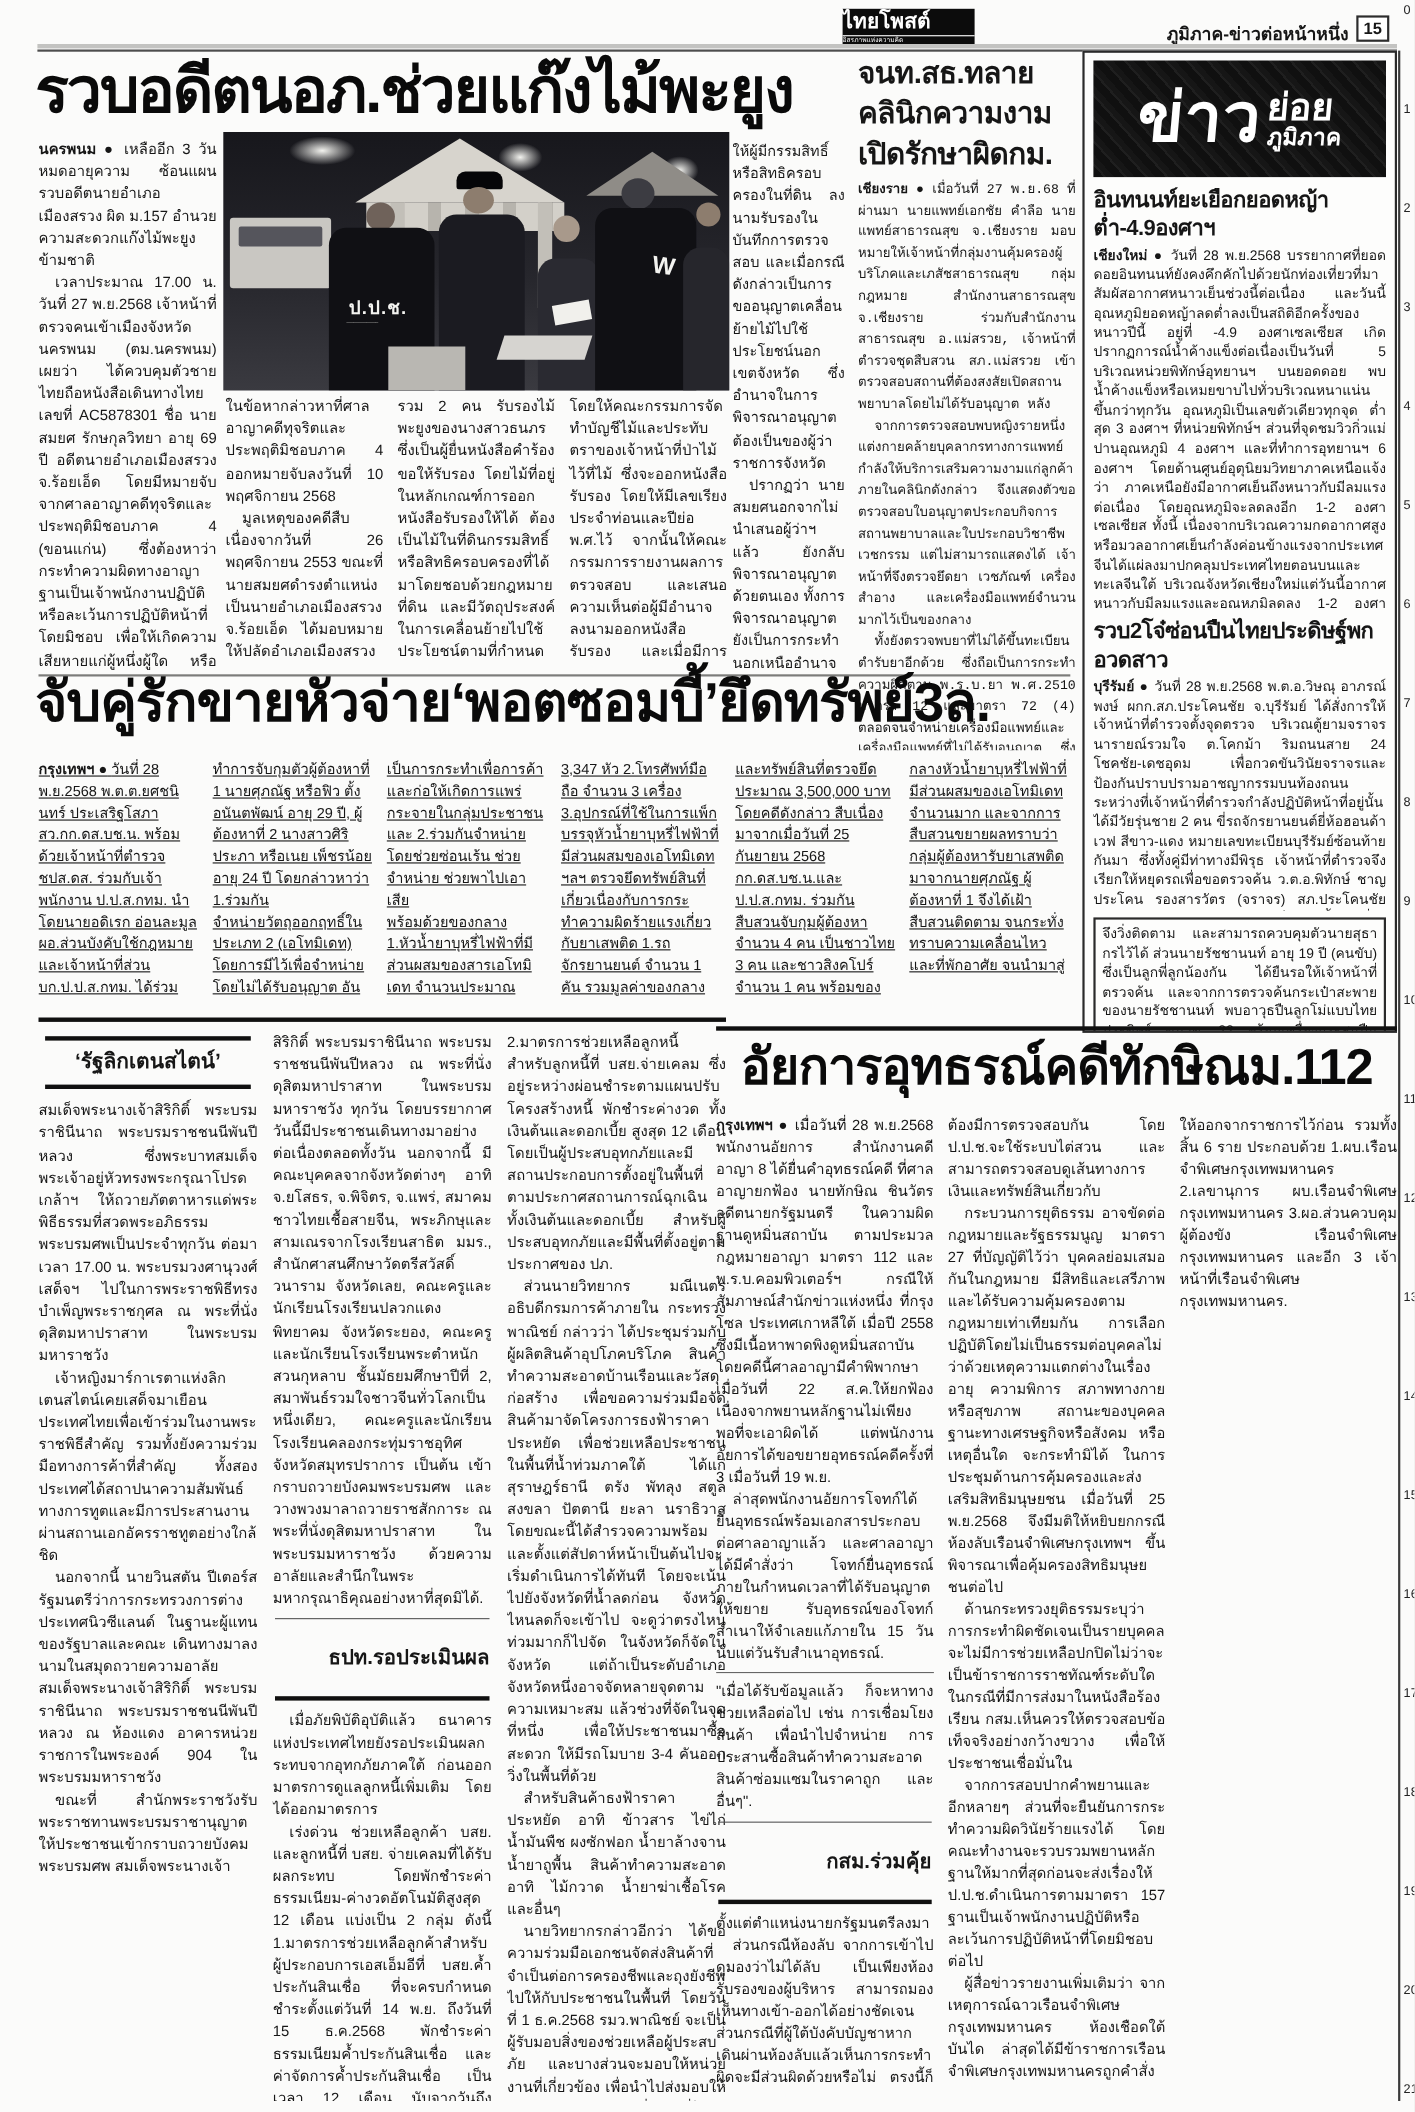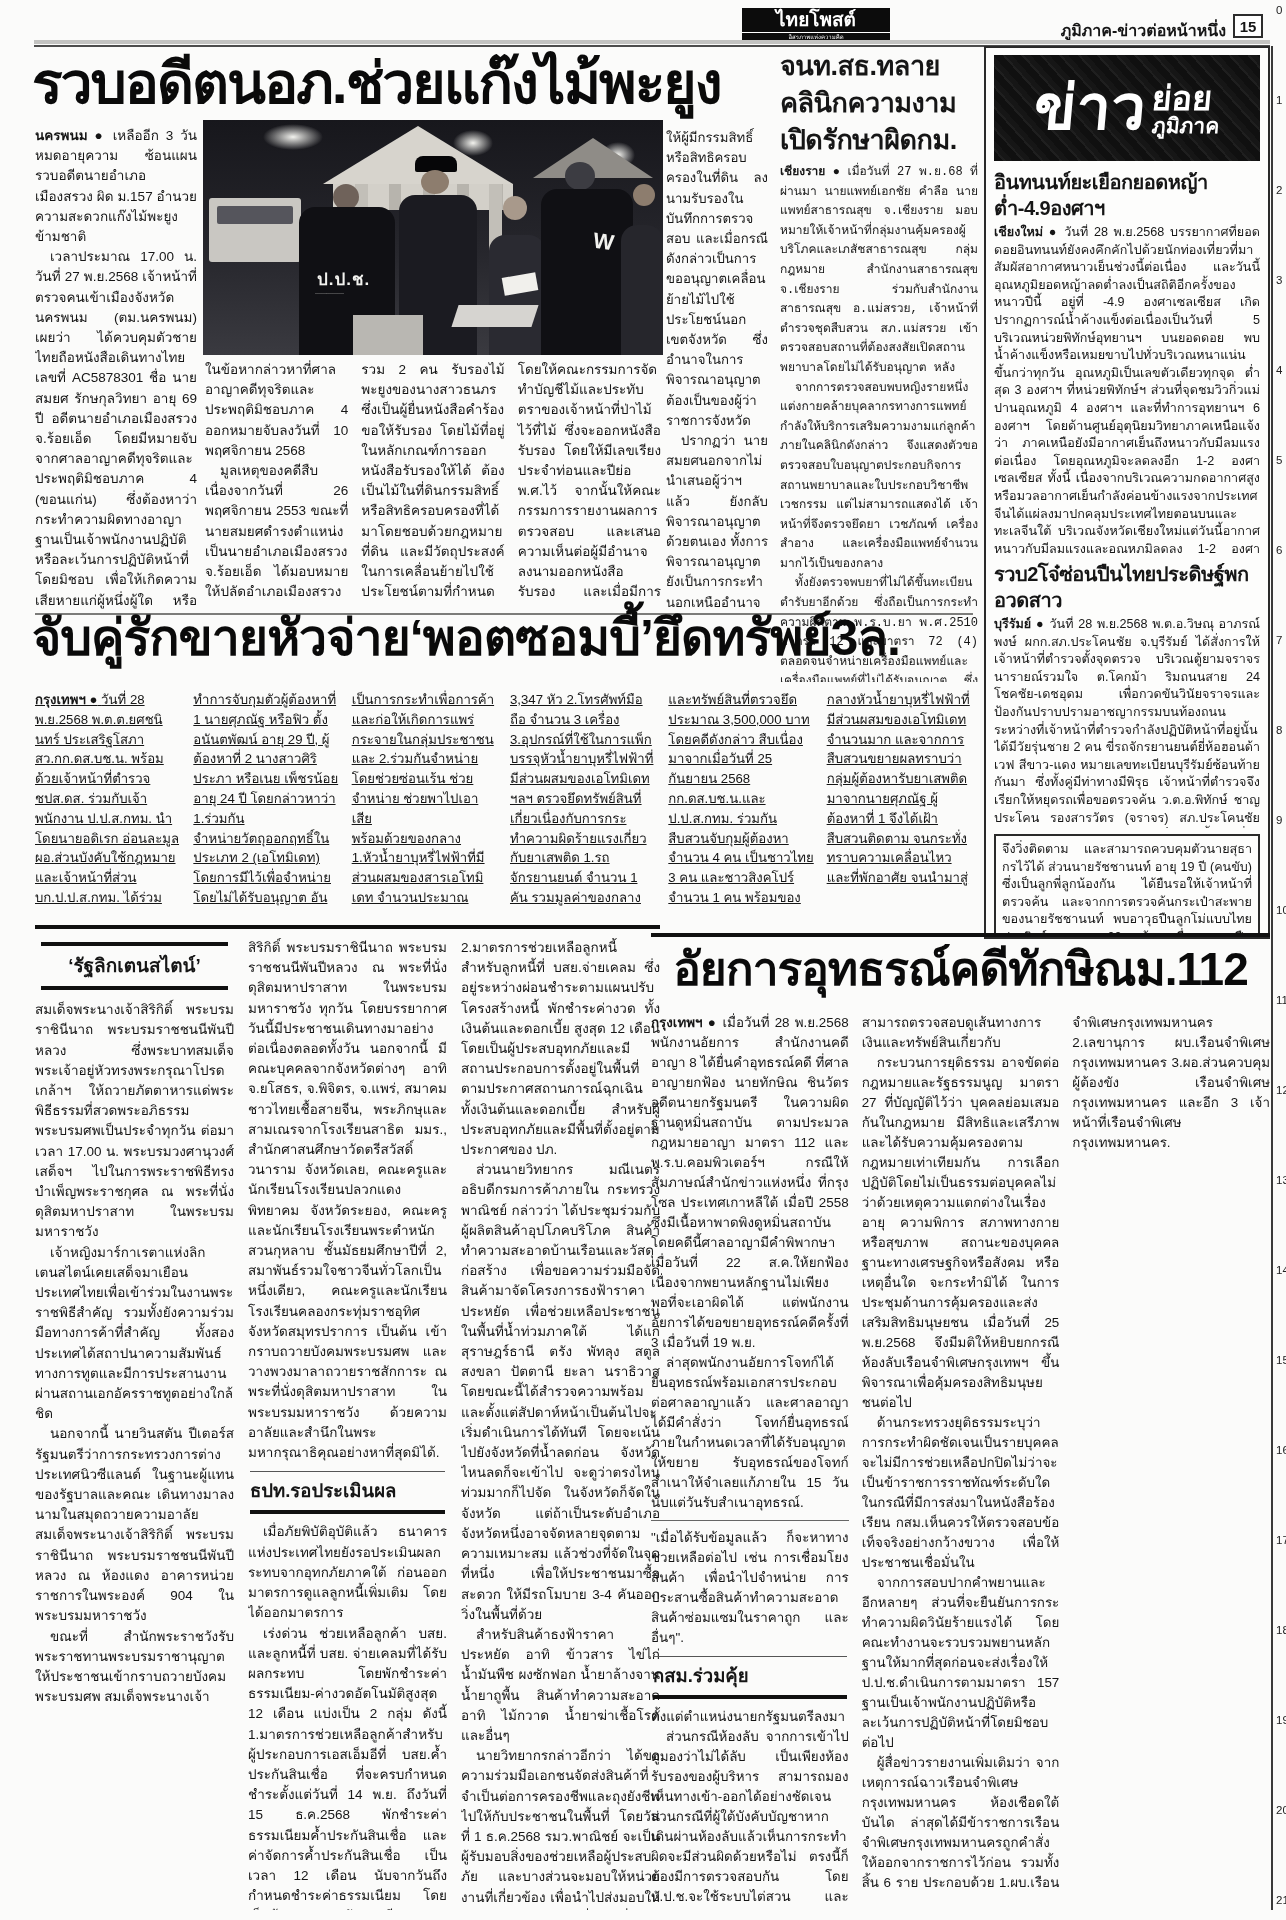--- a/index.html
+++ b/index.html
@@ -4,21 +4,21 @@
 <style>
   * { margin:0; padding:0; box-sizing:border-box; }
   html,body { background:#e8e8e6; }
   .page {
     position:relative; width:1286px; height:1920px; margin:0 auto;
     background:#fbfbfa; color:#161616; overflow:hidden;
     font-family:"Liberation Sans", sans-serif;
   }
   [data-name]{ }
   
-  .logo { position:absolute; left:742px; top:8px; width:148px; text-align:center; }
+  .logo { position:absolute; left:766px; top:8px; width:120px; text-align:left; }
   .logo-text { background:#0c0c0c; color:#fff; font-weight:800; font-size:19px; line-height:24px; letter-spacing:0; }
   .logo-tag { background:#0c0c0c; color:#fff; font-size:6px; line-height:8px; border-top:1px solid #fff; }
   .section-label { position:absolute; left:1030px; top:18px; width:196px; text-align:right; font-weight:800; font-size:16px; }
   .page-num { position:absolute; left:1233px; top:14px; width:30px; height:24px; border:2px solid #2c2c2c; background:#fff; font-weight:800; font-size:15px; text-align:center; line-height:21px; }
   .mast-rule { position:absolute; left:34px; top:40px; width:1236px; height:7px; border-top:4px solid #c3c3c1; border-bottom:2px solid #4d4d4d; }
   
   .hl { font-weight:800; color:#0a0a0a; }
   .hl-main { position:absolute; left:32px; top:52px; width:740px; font-size:57px; line-height:62px; letter-spacing:-2px; }
   .hl-pot  { position:absolute; left:32px; top:609px; width:942px; font-size:50px; line-height:58px; letter-spacing:-1px; }
   .hl-thak { position:absolute; left:651px; top:941px; width:619px; font-size:46px; line-height:56px; text-align:center; letter-spacing:-1px; }
@@ -69,21 +69,21 @@
   .bhead { font-size:20px; line-height:26px; font-weight:800; letter-spacing:-0.5px; margin-top:8px; }
   .btxt { font-size:12.6px; line-height:17.6px; text-align:justify; }
   .b1t { height:329px; overflow:hidden; margin-top:3px; }
   .b2t { height:212px; overflow:hidden; margin-top:3px; }
   .b2box { border:2px solid #2a2a2a; padding:5px 6px; margin-top:6px; height:146px; overflow:hidden; }
   
   .rule-royal { position:absolute; left:35px; top:925px; width:625px; border-top:4.5px solid #101010; }
   .royal { position:absolute; left:35px; top:938px; width:625px; height:972px; display:flex; gap:14px; }
   .royal .col { flex:1; overflow:hidden; height:972px; }
   .slugbox { border-top:4px solid #101010; border-bottom:4px solid #101010; text-align:center; font-weight:700; font-size:19px; padding:10px 0; margin:4px 6px 10px; }
-  .subbox { border-top:1.5px solid #555; border-bottom:4.5px solid #101010; text-align:left; font-weight:800; font-size:18.5px; padding:9px 0; margin:8px 2px; break-inside:avoid; }
+  .subbox { border-top:1.5px solid #555; border-bottom:4.5px solid #101010; text-align:right; font-weight:800; font-size:18.5px; padding:25px 0; margin:8px 2px; break-inside:avoid; }
   
   .rule-thak { position:absolute; left:651px; top:933px; width:619px; border-top:4.5px solid #101010; }
   .thak-body { position:absolute; left:651px; top:1013px; width:619px; height:896px; overflow:hidden;
                column-count:3; column-gap:13px; column-fill:auto; font-size:13.4px; line-height:20px; text-align:justify; }
   .thak-body p { text-indent:15px; }
   .thak-body p.lead { text-indent:0; }
   .inrule { border-top:1.5px solid #666; margin:7px 0; }
   
   .vline { position:absolute; left:1271px; top:46px; height:1864px; border-left:2px solid #3a3a3a; }
   .ruler-mark { position:absolute; left:1276px; width:12px; font-size:11.5px; color:#222; }

